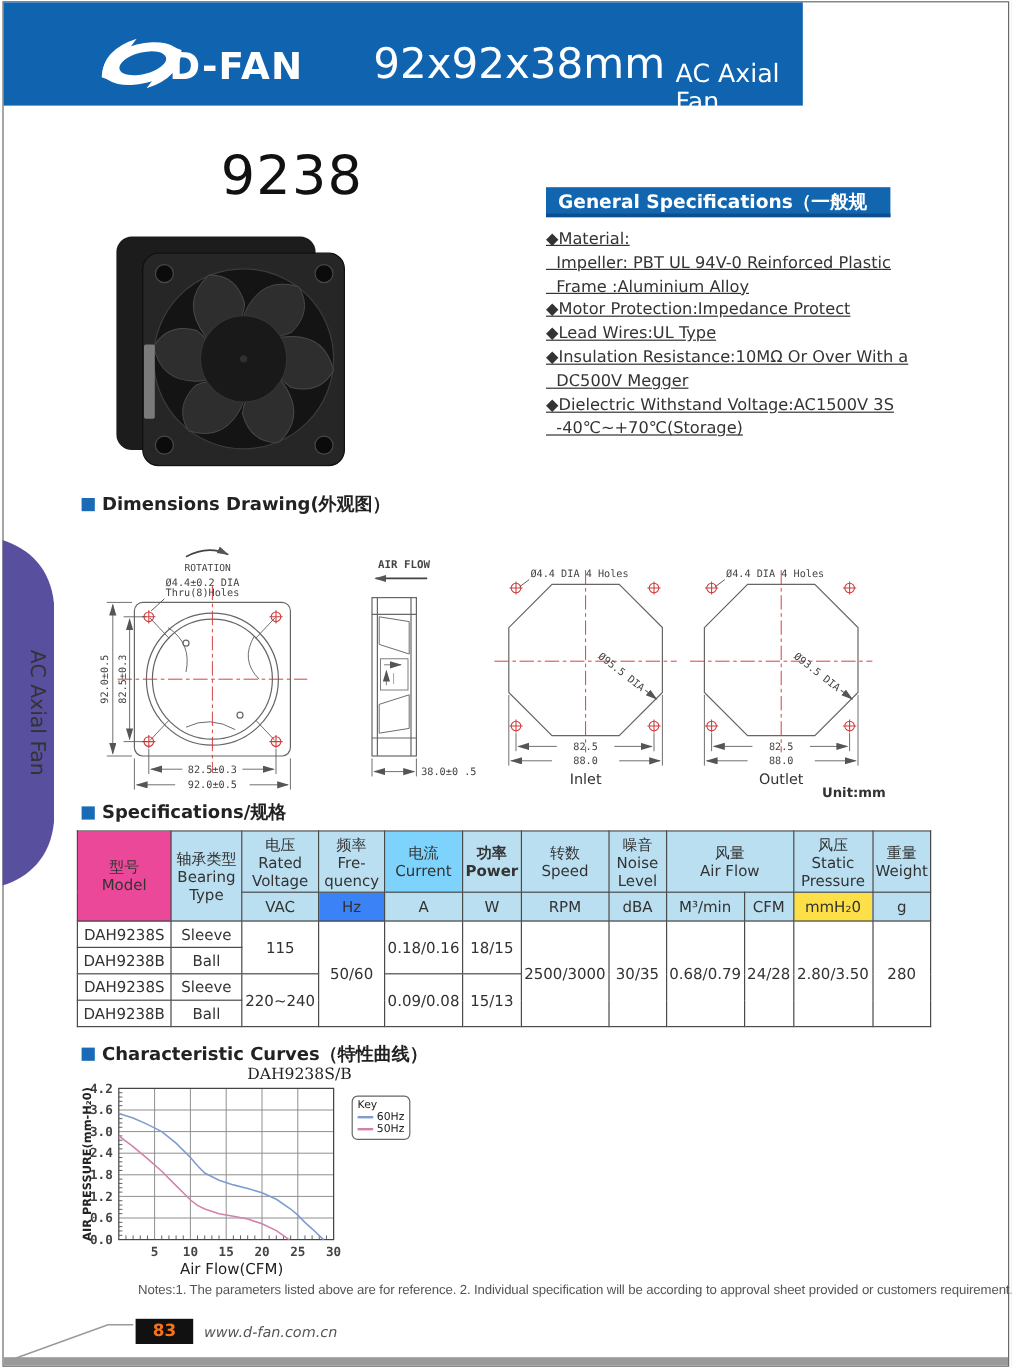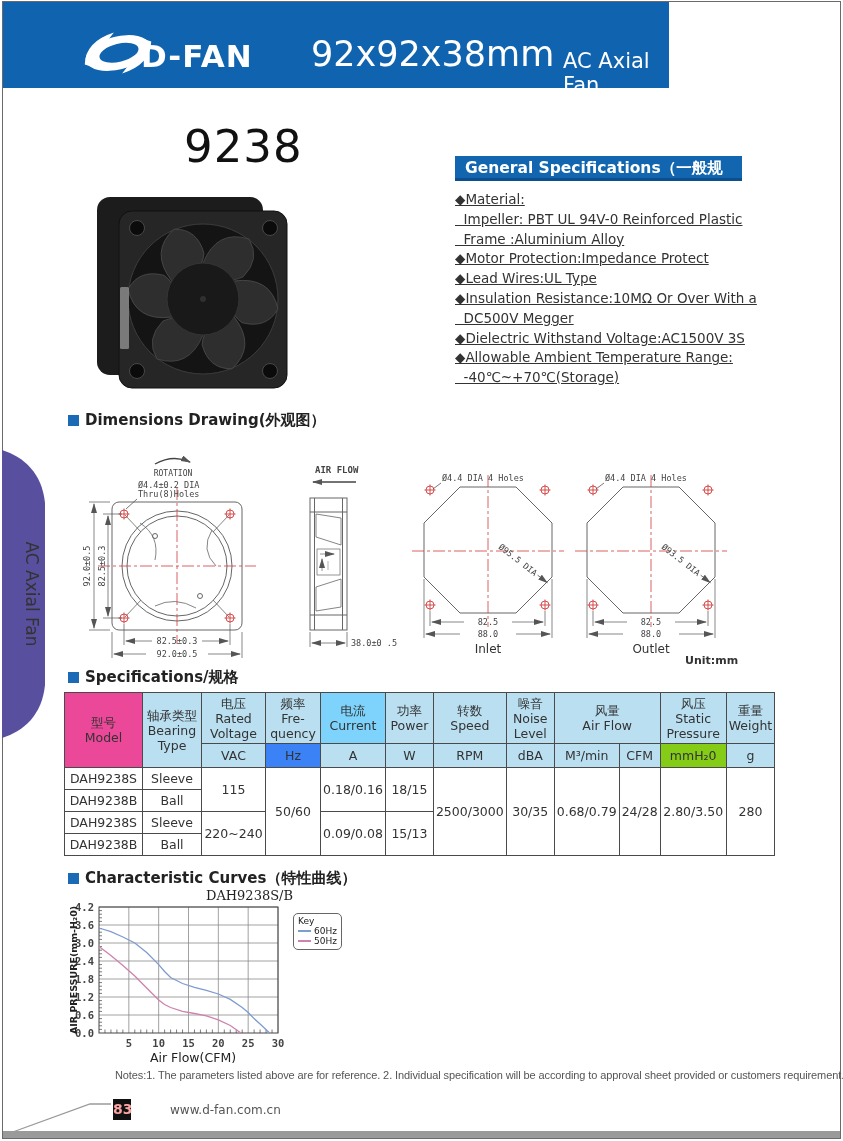--- a/index.html
+++ b/index.html
@@ -42,23 +42,23 @@
   .cylab{position:absolute;left:13px;top:85px;transform:translate(-50%,-50%) rotate(-90deg);
          white-space:nowrap;font-size:9.5px;font-weight:700;color:#222;}
   .cxlab{position:absolute;left:68px;top:165px;width:130px;text-align:center;font-size:12.5px;color:#222;}
   .legend{position:absolute;left:233px;top:28px;border:1px solid #666;border-radius:5px;
           padding:2px 4px 3px 4px;font-size:9px;color:#222;background:#fff;}
   .legrow{display:flex;align-items:center;gap:3px;line-height:10px;}
   .legsw{display:inline-block;width:13px;height:2px;}
   
   .notes{position:absolute;left:115px;top:1069px;width:715px;font-size:11px;color:#555;
          font-family:"Liberation Sans",sans-serif;letter-spacing:-0.1px;white-space:nowrap;}
-  .pagenum{position:absolute;left:113px;top:1099px;width:18px;height:21px;background:#111;color:#fca5a5;
+  .pagenum{position:absolute;left:113px;top:1099px;width:48px;height:21px;background:#111;color:#f97316;
            font-size:14px;font-weight:700;text-align:center;line-height:21px;}
-  .site{position:absolute;left:170px;top:1103px;font-size:12px;color:#555;}
+  .site{position:absolute;left:170px;top:1103px;font-size:12px;color:#555;font-style:italic;}
   .graybar{position:absolute;left:3px;top:1131px;width:837px;height:7px;background:#9a9a9a;}
   svg text{font-family:"DejaVu Sans Mono","Liberation Mono",monospace;fill:#444;}
   svg text.cap{font-family:"DejaVu Sans","Liberation Sans",sans-serif;fill:#333;}
 </style>
 </head>
 <body>
 
 <div class="page">
   <div class="frame"></div>
 
@@ -123,21 +123,20 @@
   <div class="gsbar" style="background: rgb(17, 102, 175);">General Specifications（一般规格）</div>
   <div class="gslist">
     <div>◆Material:</div>
     <div>  Impeller: PBT UL 94V-0 Reinforced Plastic</div>
     <div>  Frame :Aluminium Alloy</div>
     <div>◆Motor Protection:Impedance Protect</div>
     <div>◆Lead Wires:UL Type</div>
     <div>◆Insulation Resistance:10MΩ Or Over With a</div>
     <div>  DC500V Megger</div>
     <div>◆Dielectric Withstand Voltage:AC1500V 3S</div>
-    <div>◆Allowable Ambient Temperature Range:</div>
     <div>  -40℃~+70℃(Storage)</div>
   </div>
 
   <div class="sec" style="left:68px;top:411px;">
     <span class="sq" style="background: rgb(26, 106, 181);"></span><span>Dimensions Drawing(外观图）</span>
   </div>
 
   <svg style="position:absolute;left:60px;top:448px;" width="745" height="222" viewBox="0 0 745 222">
     <defs>
       <marker id="ar" markerWidth="10" markerHeight="8" refX="9" refY="3" orient="auto" markerUnits="userSpaceOnUse">
@@ -318,21 +317,21 @@
 Bearing
 Type</th>
         <th style="background: rgb(185, 223, 241);">电压
 Rated
 Voltage</th>
         <th style="background: rgb(185, 223, 241);">频率
 Fre-
 quency</th>
         <th style="background: #7dd3fc;">电流
 Current</th>
-        <th style="background: rgb(185, 223, 241);">功率
+        <th style="background: rgb(185, 223, 241); font-weight: bold;">功率
 Power</th>
         <th style="background: rgb(185, 223, 241);">转数
 Speed</th>
         <th style="background: rgb(185, 223, 241);">噪音
 Noise
 Level</th>
         <th colspan="2" style="background: rgb(185, 223, 241);">风量
 Air Flow</th>
         <th style="background: rgb(185, 223, 241);">风压
 Static
@@ -342,21 +341,21 @@
       </tr>
       <tr class="hrow2">
         <th style="background: rgb(185, 223, 241);">VAC</th>
         <th style="background: #3b82f6;">Hz</th>
         <th style="background: rgb(185, 223, 241);">A</th>
         <th style="background: rgb(185, 223, 241);">W</th>
         <th style="background: rgb(185, 223, 241);">RPM</th>
         <th style="background: rgb(185, 223, 241);">dBA</th>
         <th style="background: rgb(185, 223, 241);">M³/min</th>
         <th style="background: rgb(185, 223, 241);">CFM</th>
-        <th style="background: #84cc16;">mmH₂0</th>
+        <th style="background: #fde047;">mmH₂0</th>
         <th style="background: rgb(185, 223, 241);">g</th>
       </tr>
     </thead>
     <tbody>
       <tr>
         <td class="mdl">DAH9238S</td>
         <td>Sleeve</td>
         <td rowspan="2">115</td>
         <td rowspan="4">50/60</td>
         <td rowspan="2">0.18/0.16</td>

